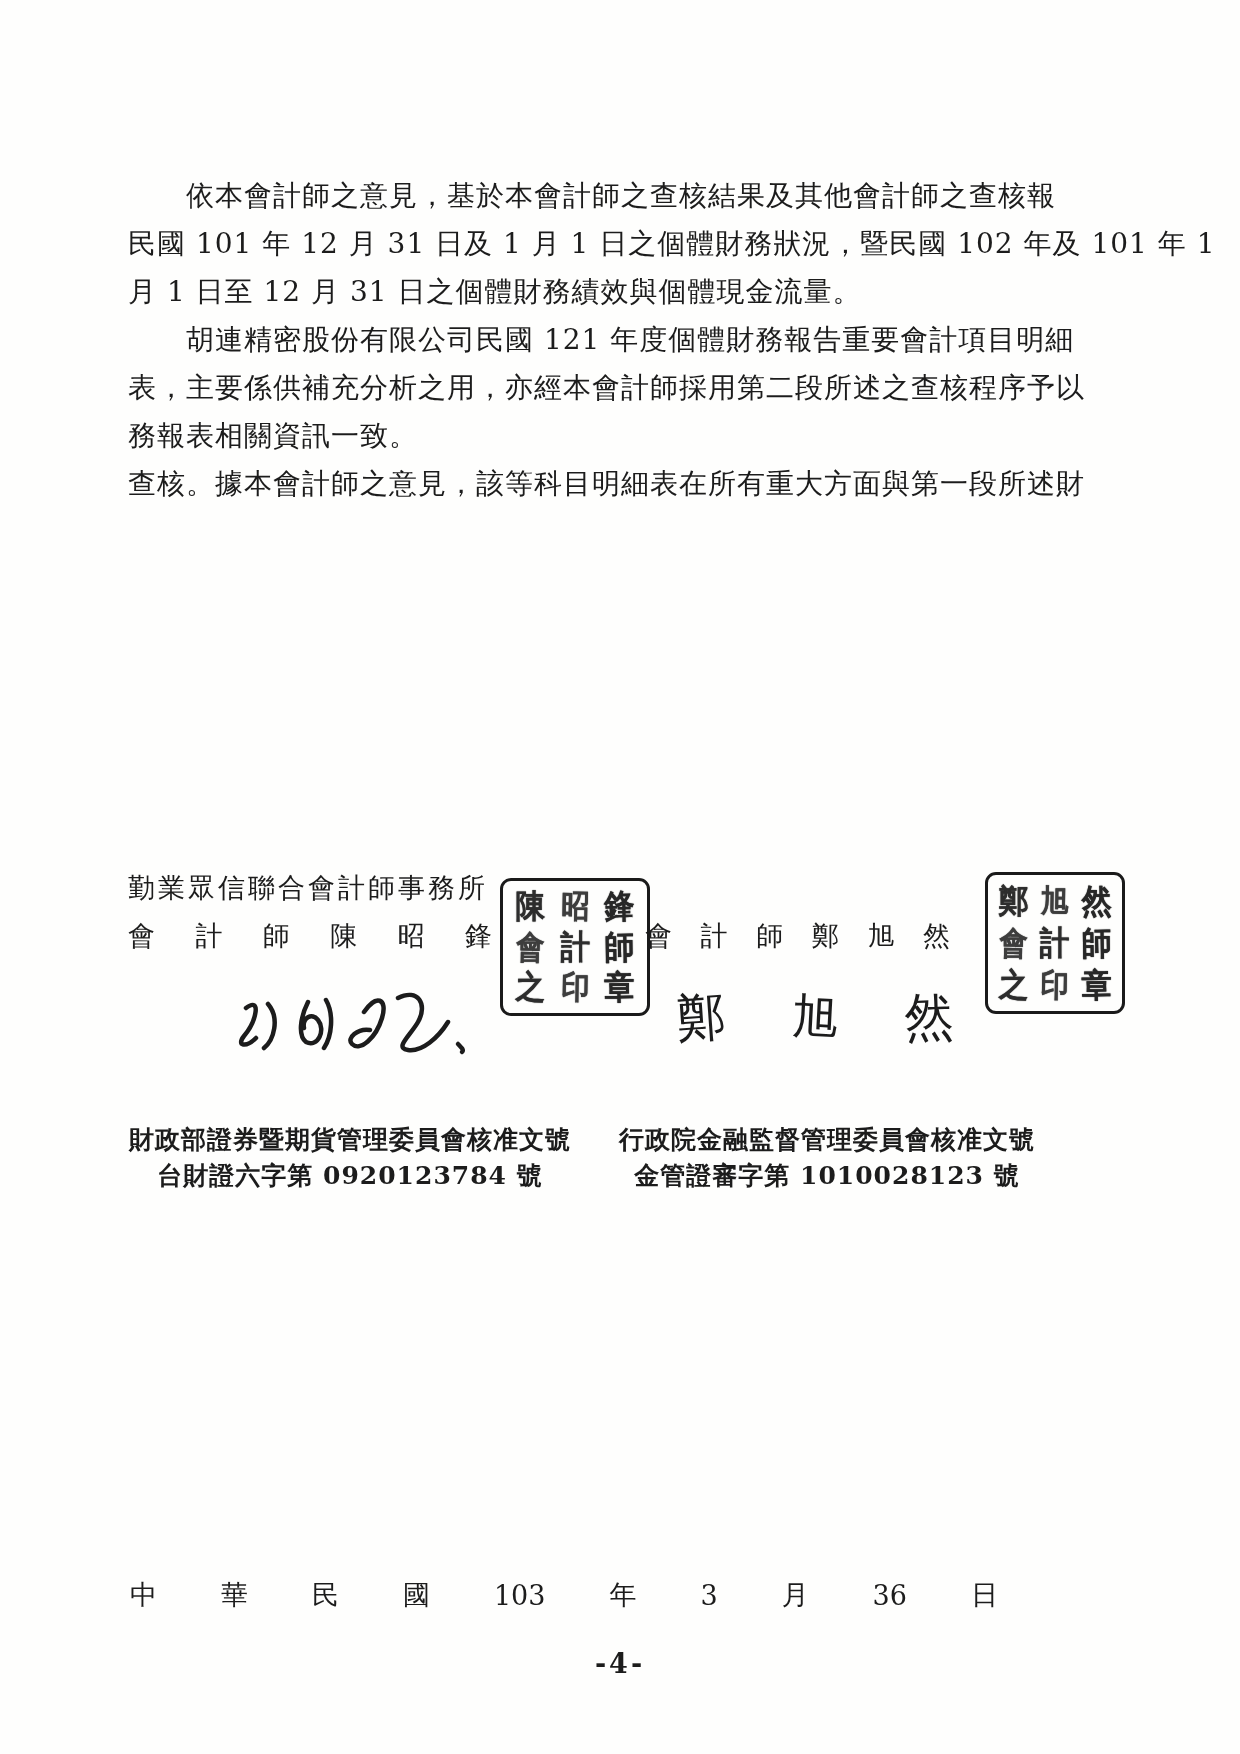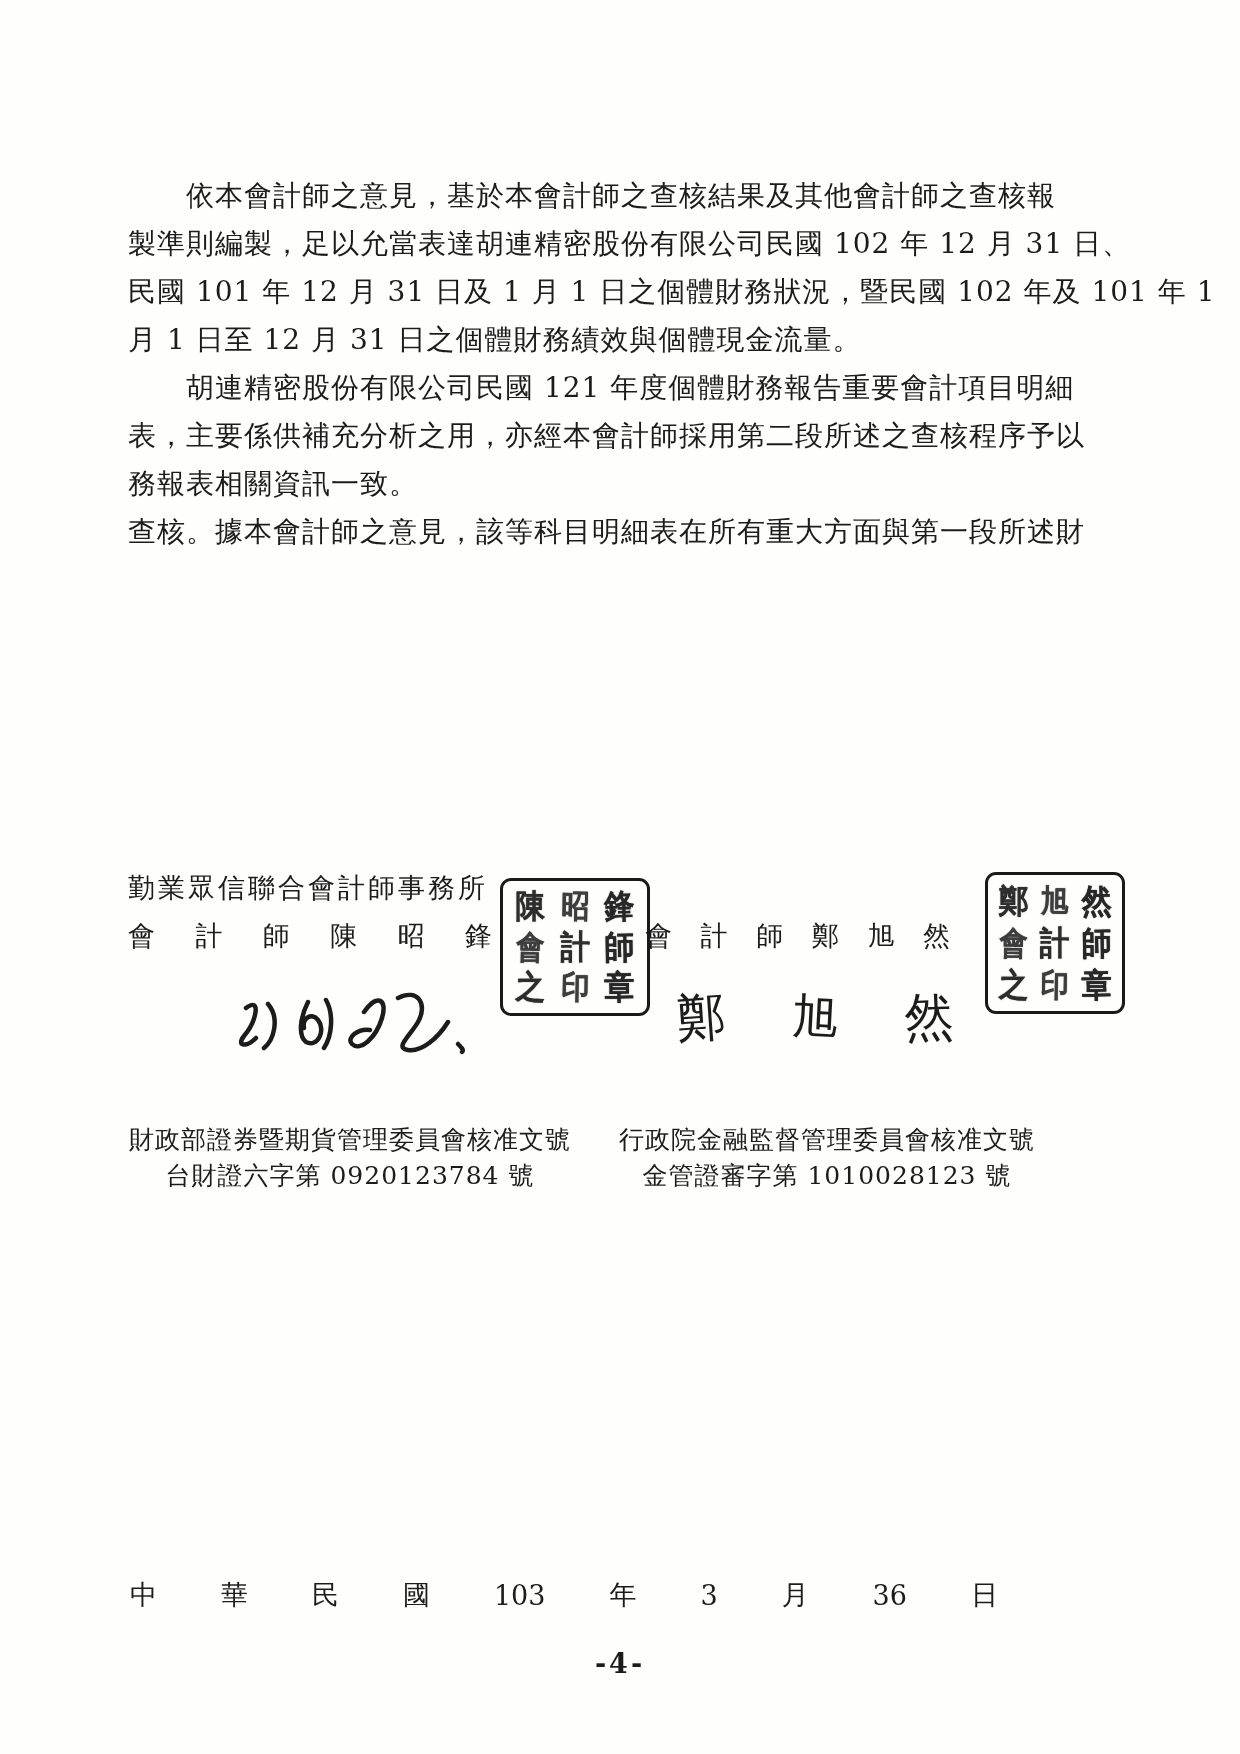--- a/index.html
+++ b/index.html
@@ -66,21 +66,21 @@
     font-size:52px;font-weight:400;
   }
   .sig2 span{display:inline-block;}
   .sig2 span:nth-child(1){transform:rotate(-4deg) scale(.92,1);}
   .sig2 span:nth-child(2){transform:rotate(3deg) scale(.9,.95);}
   .sig2 span:nth-child(3){transform:rotate(-2deg) scale(.95,1);}
 
   
   .approval{
     top:1122px;text-align:center;
-    font-size:25px;line-height:36px;letter-spacing:1px;font-weight:400;
+    font-size:25px;line-height:36px;letter-spacing:1px;font-weight:700;
   }
   .approval.left{left:120px;width:460px;}
   .approval.right{left:607px;width:440px;}
 
   
   .date-line{
     left:130px;top:1578px;width:868px;height:34px;
     display:flex;justify-content:space-between;align-items:center;
     font-size:27px;font-weight:500;
   }
@@ -89,21 +89,20 @@
   .page-num{
     left:0;top:1648px;width:1240px;text-align:center;
     font-size:27px;font-weight:700;letter-spacing:3px;
   }
 </style>
 </head>
 <body>
 
 <div class="abs body-text">
   <div class="t-line indent">依本會計師之意見，基於本會計師之查核結果及其他會計師之查核報</div>
-  <div class="t-line">製準則編製，足以允當表達胡連精密股份有限公司民國 102 年 12 月 31 日、</div>
   <div class="t-line">民國 101 年 12 月 31 日及 1 月 1 日之個體財務狀況，暨民國 102 年及 101 年 1</div>
   <div class="t-line endline">月 1 日至 12 月 31 日之個體財務績效與個體現金流量。</div>
   <div class="t-line indent">胡連精密股份有限公司民國 121 年度個體財務報告重要會計項目明細</div>
   <div class="t-line">表，主要係供補充分析之用，亦經本會計師採用第二段所述之查核程序予以</div>
   <div class="t-line endline">務報表相關資訊一致。</div>
   <div class="t-line">查核。據本會計師之意見，該等科目明細表在所有重大方面與第一段所述財</div>
 </div>
 
 <div class="abs firm-name">勤業眾信聯合會計師事務所</div>
 

